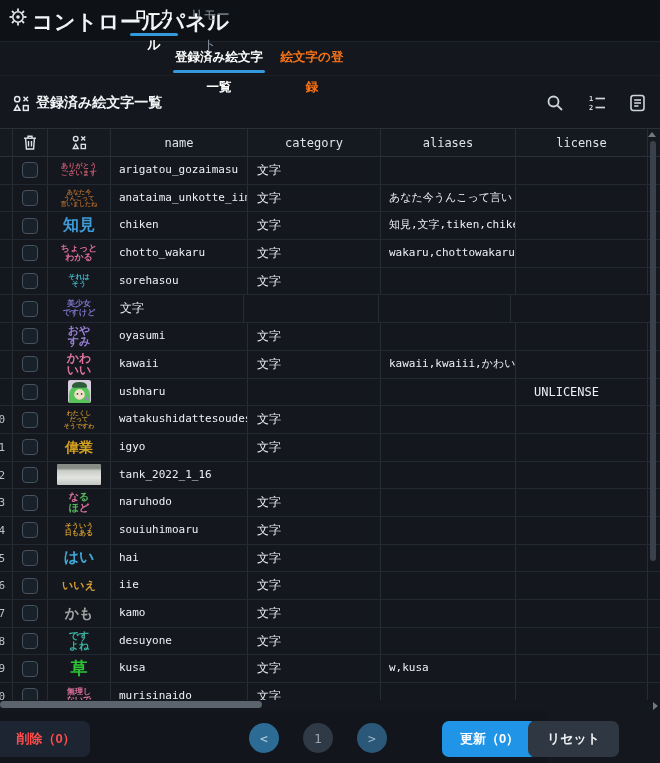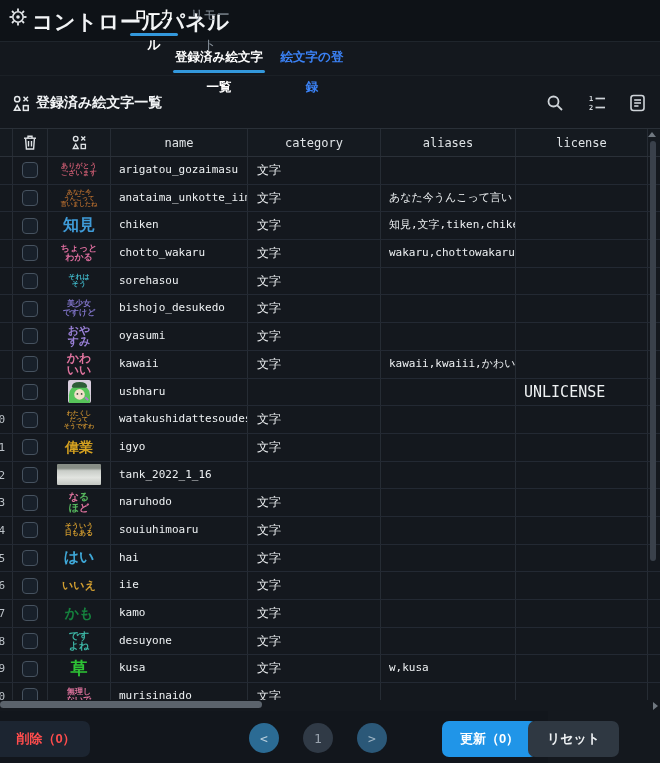--- a/index.html
+++ b/index.html
@@ -13,21 +13,21 @@
   .topbar .title { position:absolute; left:32px; top:8px; font-size:21px; font-weight:bold; color:#f2f4f6; letter-spacing:.5px; }
   .tab { position:absolute; top:0; height:42px; font-size:13px; line-height:30px; cursor:pointer; }
   .tab1 { left:130px; width:48px; text-align:center; color:#ffffff; font-weight:bold; }
   .tab2 { left:186px; width:48px; text-align:center; color:#848d97; }
   .tab-underline { position:absolute; left:130px; top:33px; width:48px; height:3px; border-radius:2px; background:#3398dc; }
 
   
   .subtabs { position:absolute; top:42px; left:0; width:660px; height:34px; border-bottom:1px solid #1b2026; }
   .subtab { position:absolute; top:0; height:30px; line-height:30px; font-size:12.5px; font-weight:bold; cursor:pointer; }
   .subtab1 { left:173px; width:92px; text-align:center; color:#ffffff; }
-  .subtab2 { left:276px; width:72px; text-align:center; color:#3b82f6; }
+  .subtab2 { left:276px; width:72px; text-align:center; color:#f97316; }
   .subtab-underline { position:absolute; left:173px; top:28px; width:92px; height:3px; border-radius:2px; background:#3398dc; }
 
   
   .section-head { position:absolute; top:76px; left:0; width:660px; height:52px; }
   .section-head .emoji-ic { position:absolute; left:13px; top:19px; }
   .section-head .stitle { position:absolute; left:36px; top:18px; font-size:14px; font-weight:bold; color:#f2f4f6; }
   .hicon { position:absolute; top:18px; width:18px; height:18px; cursor:pointer; }
   .hicon.search { left:546px; }
   .hicon.sort { left:588px; }
   .hicon.doc { left:629px; }
@@ -49,21 +49,21 @@
   .row .c-num { overflow:hidden; position:relative; }
   .row .c-num span { position:absolute; left:-8px; top:7px; font-size:11px; color:#bcc2c8; letter-spacing:0; }
   .row .c-cb { display:flex; align-items:center; justify-content:center; }
   .cbx { width:16px; height:16px; border:1.5px solid #46525f; border-radius:4px; background:#18202a; cursor:pointer; }
   .row .c-emoji { display:flex; align-items:center; justify-content:center; }
   .emoji-text { text-align:center; font-family:"DejaVu Sans","Liberation Sans",sans-serif; font-weight:bold; }
   .emoji-text div { line-height:1.05; white-space:nowrap; }
   .row .c-name { font-size:11px; color:#eef1f3; line-height:26px; padding-left:8px; white-space:nowrap; }
   .row .c-cat { font-family:"Liberation Sans","DejaVu Sans",sans-serif; font-size:12px; color:#eef1f3; line-height:27px; padding-left:9px; white-space:nowrap; }
   .row .c-ali { font-size:11px; color:#eef1f3; line-height:26px; padding-left:8px; white-space:nowrap; }
-  .row .c-lic { font-size:15px; color:#eef1f3; line-height:26px; padding-left:8px; white-space:nowrap; }
+  .row .c-lic { font-size:12px; color:#eef1f3; line-height:26px; padding-left:18px; white-space:nowrap; }
   .avatar { width:23px; height:23px; border-radius:2px; overflow:hidden; }
   .photo { width:44px; height:21px; border-radius:1px;
            background:linear-gradient(180deg,#878d85 0%,#878d85 20%,#c9cdc8 32%,#e2e4e0 65%,#c2c6c1 100%); }
 
   
   .vthumb { position:absolute; right:4px; top:12px; width:6px; height:420px; border-radius:3px; background:#3a414b; cursor:pointer; }
   .varrow { position:absolute; right:4px; top:3px; width:0; height:0; border-left:4px solid transparent; border-right:4px solid transparent; border-bottom:5px solid #707880; }
   .hscroll { position:absolute; top:700px; left:0; width:660px; height:11px; }
   .hthumb { position:absolute; left:0; top:1px; width:262px; height:7px; border-radius:3.5px; background:#5b636c; cursor:pointer; }
   .harrow { position:absolute; right:2px; top:2px; width:0; height:0; border-top:4px solid transparent; border-bottom:4px solid transparent; border-left:5px solid #707880; }
@@ -265,21 +265,20 @@
           <div class="cell c-num"></div>
           <div class="cell c-cb">
             <div class="cbx"></div>
           </div>
           <div class="cell c-emoji">
             <div class="emoji-text" style="font-size: 8px; font-weight: bold;">
               <div style="color: rgb(126, 114, 197);">美少女</div>
               <div style="color: rgb(126, 114, 197);">ですけど</div>
             </div>
           </div>
-          <div class="cell c-name">bishojo_desukedo</div>
           <div class="cell c-cat">文字</div>
           <div class="cell c-ali"></div>
           <div class="cell c-lic"></div>
         </div>
         <div class="row">
           <div class="cell c-num"></div>
           <div class="cell c-cb">
             <div class="cbx"></div>
           </div>
           <div class="cell c-emoji">
@@ -455,21 +454,21 @@
         </div>
         <div class="row">
           <div class="cell c-num">
             <span>17</span>
           </div>
           <div class="cell c-cb">
             <div class="cbx"></div>
           </div>
           <div class="cell c-emoji">
             <div class="emoji-text" style="font-size: 14px;">
-              <div style="color: #15803d;">かも</div>
+              <div style="color: #a3a3a3;">かも</div>
             </div>
           </div>
           <div class="cell c-name">kamo</div>
           <div class="cell c-cat">文字</div>
           <div class="cell c-ali"></div>
           <div class="cell c-lic"></div>
         </div>
         <div class="row">
           <div class="cell c-num">
             <span>18</span>

